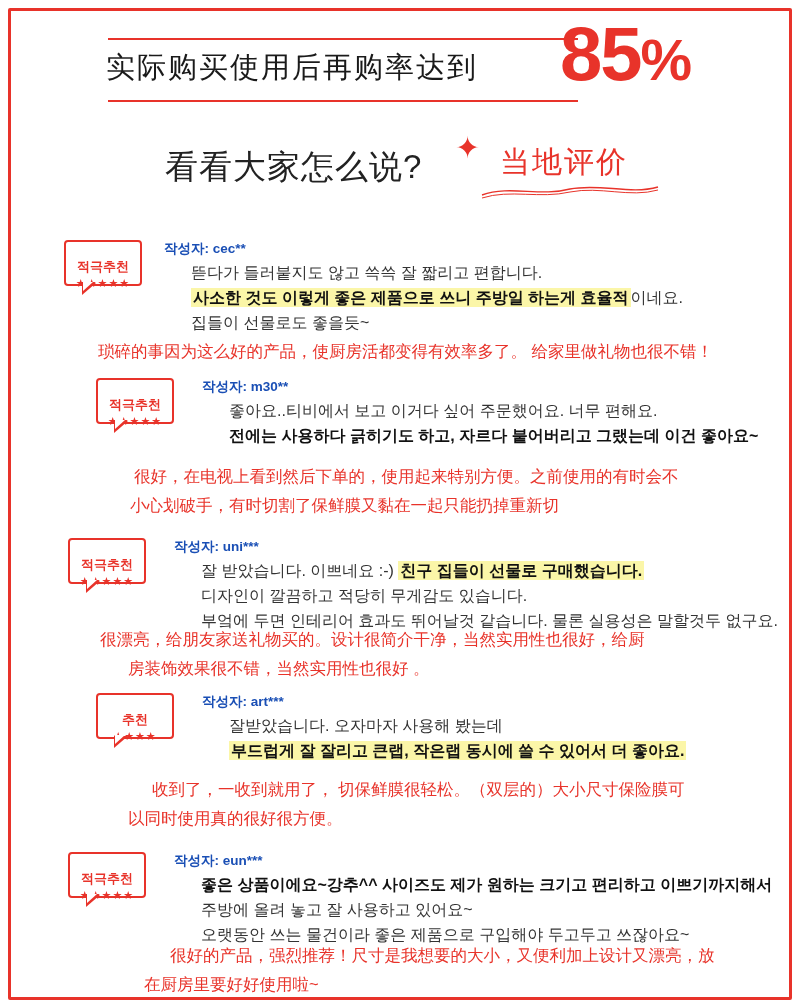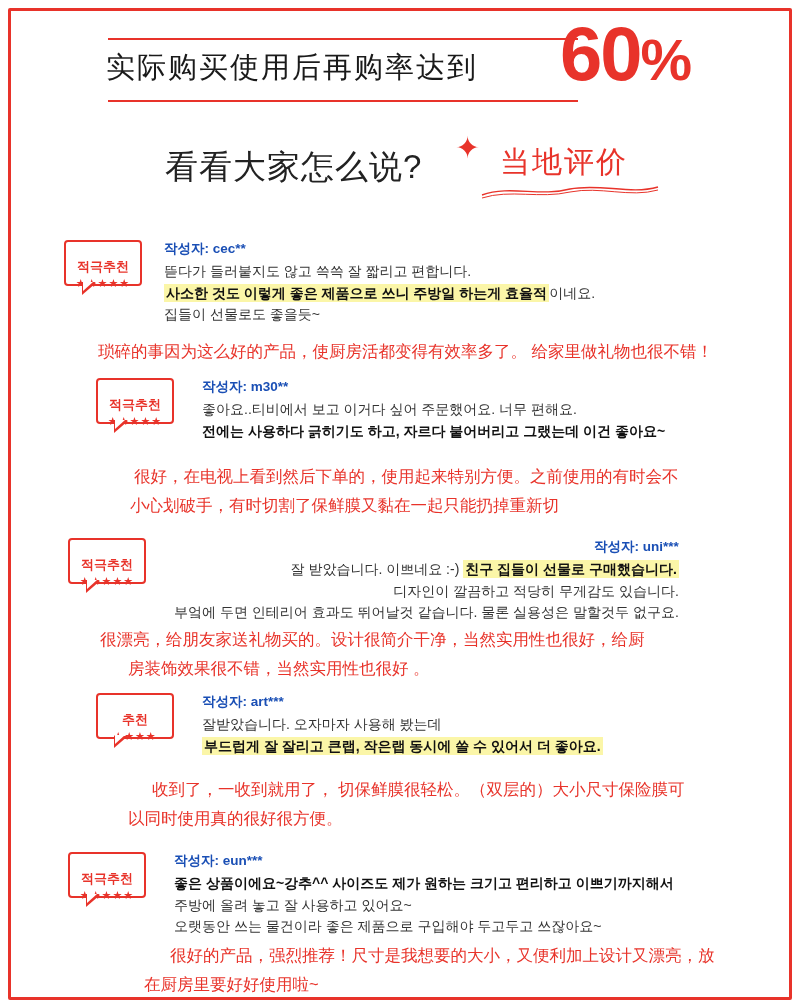--- a/index.html
+++ b/index.html
@@ -106,43 +106,44 @@
     border-top: 9px solid #ffffff;
   }
 
   .kbody { position: absolute; }
   .author {
     font-size: 13.5px; color: #1a4fb5; font-weight: bold;
     margin-bottom: 3px;
     white-space: nowrap;
   }
   .kline {
-    font-size: 14px; color: #333; line-height: 1.55;
+    font-size: 16px; color: #333; line-height: 1.55;
     white-space: nowrap;
+    margin-left: 27px;
   }
   .kline.bold { font-weight: bold; color: #111; }
   .kline .hlb { background: #fbf6a8; padding: 1px 2px; font-weight: bold; color: #111; }
 
   .cn {
     position: absolute;
     font-size: 16.5px; color: #e8332a; line-height: 1.7;
     white-space: nowrap;
   }
 </style>
 </head>
 <body>
 
 <div id="page">
   <div class="frame"></div>
 
   <div class="header">
     <div class="header-rule-top"></div>
     <div class="header-rule-bottom"></div>
     <div class="header-text">实际购买使用后再购率达到</div>
-    <div class="header-percent"><span>60</span><span class="pct">%</span></div>
+    <div class="header-percent"><span>85</span><span class="pct">%</span></div>
   </div>
 
   <div class="subtitle">看看大家怎么说?</div>
   <div class="star-deco">✦</div>
   <div class="local-label">当地评价</div>
   <svg class="squiggle" viewBox="0 0 180 16">
     <path d="M2,12 C30,2 60,14 90,6 C120,0 150,12 178,4" stroke="#e8332a" stroke-width="1.4" fill="none"></path>
     <path d="M2,15 C30,6 60,16 90,9 C120,3 150,15 178,7" stroke="#e8332a" stroke-width="1" fill="none"></path>
   </svg>
 
@@ -178,21 +179,21 @@
     <div class="cn" style="left:130px; top:491px;">小心划破手，有时切割了保鲜膜又黏在一起只能扔掉重新切</div>
   </div>
 
   <div class="review" style="left:0; top:0;">
     <div class="badge" style="left:68px; top:538px;">
       <span class="btext">적극추천</span>
       <span class="bstars">★★★★★</span>
       <span class="tail"></span>
       <span class="tail-in"></span>
     </div>
-    <div class="kbody" style="left:174px; top:538px;text-align:right;">
+    <div class="kbody" style="left:174px; top:538px;">
       <div class="author">작성자: uni***</div>
       <div class="kline"><span>잘 받았습니다. 이쁘네요 :-)</span> <span class="hlb">친구 집들이 선물로 구매했습니다.</span></div>
       <div class="kline">디자인이 깔끔하고 적당히 무게감도 있습니다.</div>
       <div class="kline">부엌에 두면 인테리어 효과도 뛰어날것 같습니다. 물론 실용성은 말할것두 없구요.</div>
     </div>
     <div class="cn" style="left:100px; top:625px;">很漂亮，给朋友家送礼物买的。设计很简介干净，当然实用性也很好，给厨</div>
     <div class="cn" style="left:128px; top:654px;">房装饰效果很不错，当然实用性也很好 。</div>
   </div>
 
   <div class="review" style="left:0; top:0;">

